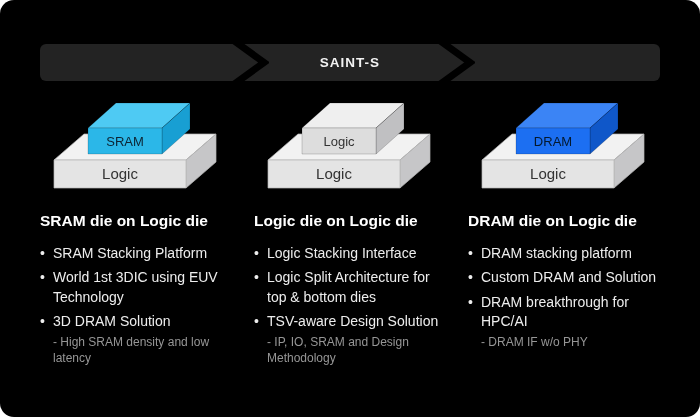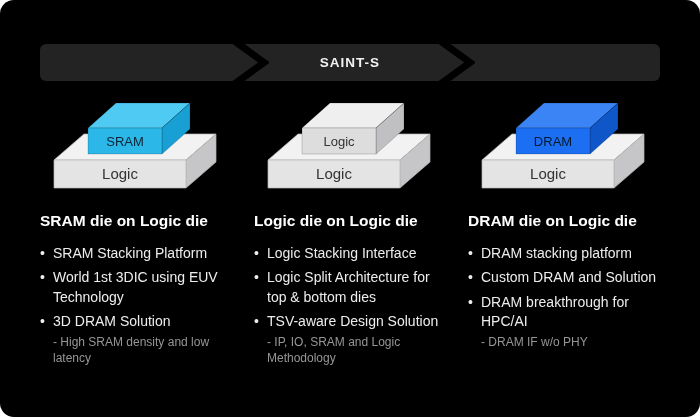--- a/index.html
+++ b/index.html
@@ -117,21 +117,21 @@
         </div>
         <div class="bullet">
           <span class="dot">•</span>
           <span class="bt">Logic Split Architecture for
 top &amp; bottom dies</span>
         </div>
         <div class="bullet">
           <span class="dot">•</span>
           <span class="bt">TSV-aware Design Solution</span>
         </div>
-        <div class="sub">- IP, IO, SRAM and Logic
+        <div class="sub">- IP, IO, SRAM and Design
 Methodology</div>
       </div>
     </div>
 
     <div class="col">
       <svg class="stack" viewBox="0 0 195 105">
         <g>
           <polygon points="14,66 44,40 176,40 146,66" fill="#f2f2f2" stroke="#b5b5b5" stroke-width="0.7"></polygon>
           <polygon points="146,66 176,40 176,68 146,94" fill="#c6c6c8" stroke="#b5b5b5" stroke-width="0.7"></polygon>
           <polygon points="14,66 146,66 146,94 14,94" fill="#e4e4e4" stroke="#b5b5b5" stroke-width="0.7"></polygon>

